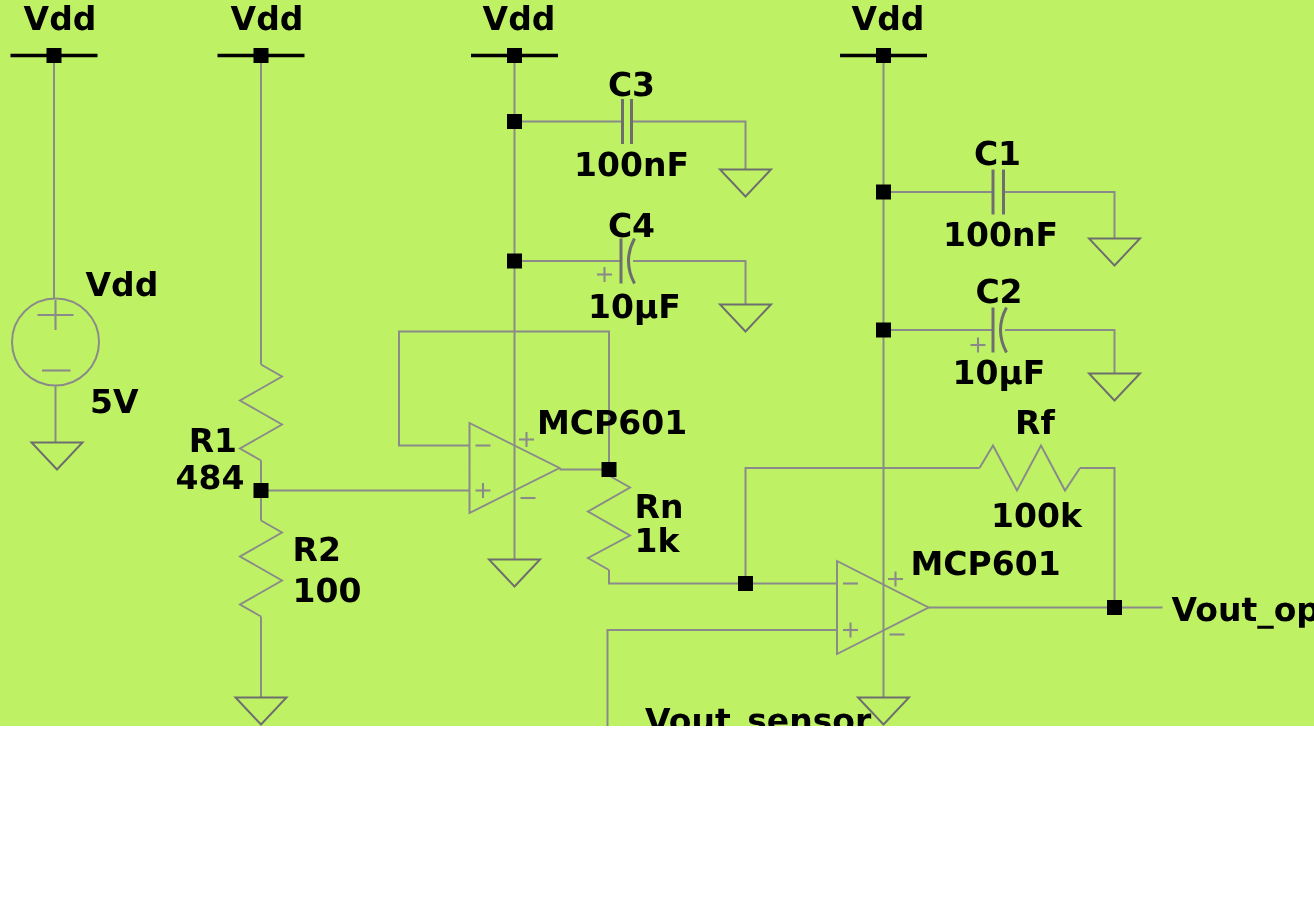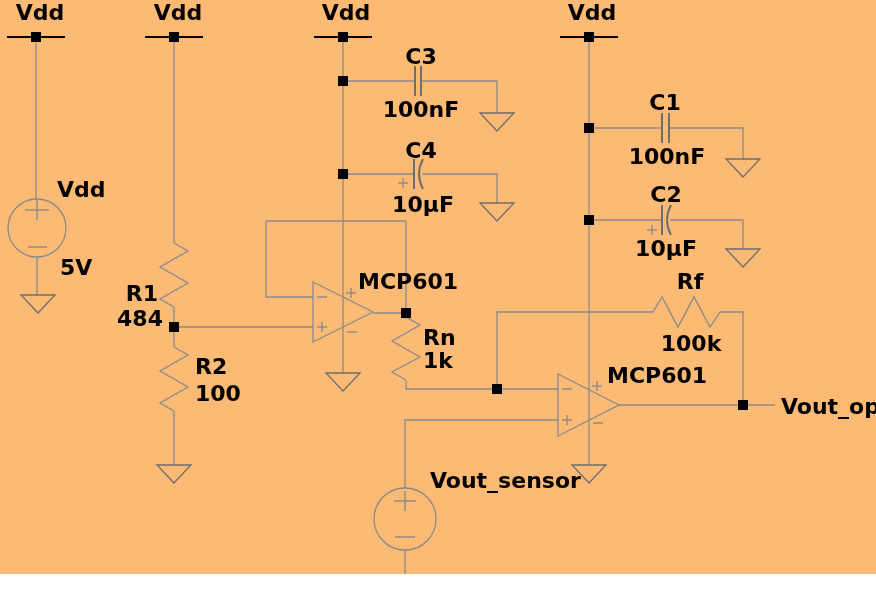--- a/index.html
+++ b/index.html
@@ -1,16 +1,16 @@
 <!DOCTYPE html>
 <html><head>
 <meta charset="utf-8">
 <style>
   html,body{margin:0;padding:0;background:#ffffff;}
-  .canvas{width:876px;height:574px;position:relative;background:#fdba74;overflow:hidden;}
+  .canvas{width:876px;height:484px;position:relative;background:#bef264;overflow:hidden;}
   svg{display:block;}
   svg text{
     font-family:"DejaVu Sans","Liberation Sans",sans-serif;
     font-weight:bold;
     font-size:22px;
     fill:#000000;
   }
   .wire{stroke:#8a8a8a;stroke-width:1.3;fill:none;}
   .sym{stroke:#8a8a8a;stroke-width:1.3;fill:none;}
   .plate{stroke:#6e6e6e;stroke-width:2;fill:none;}

